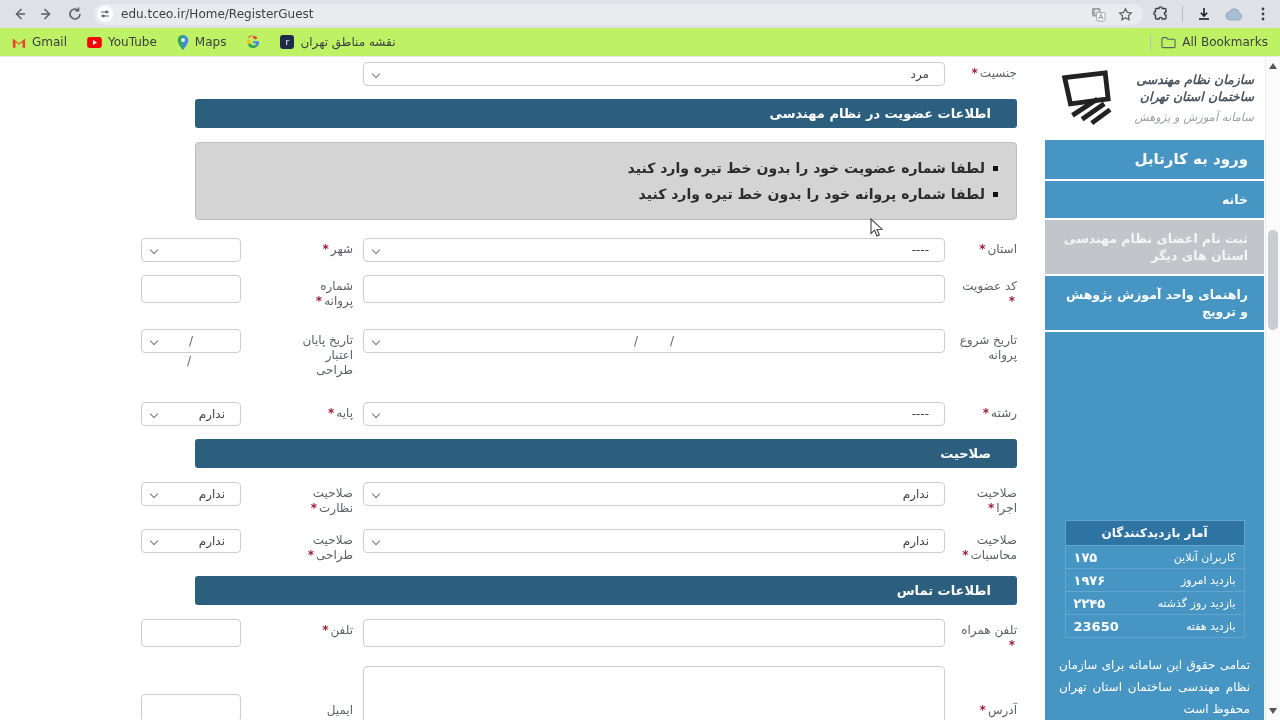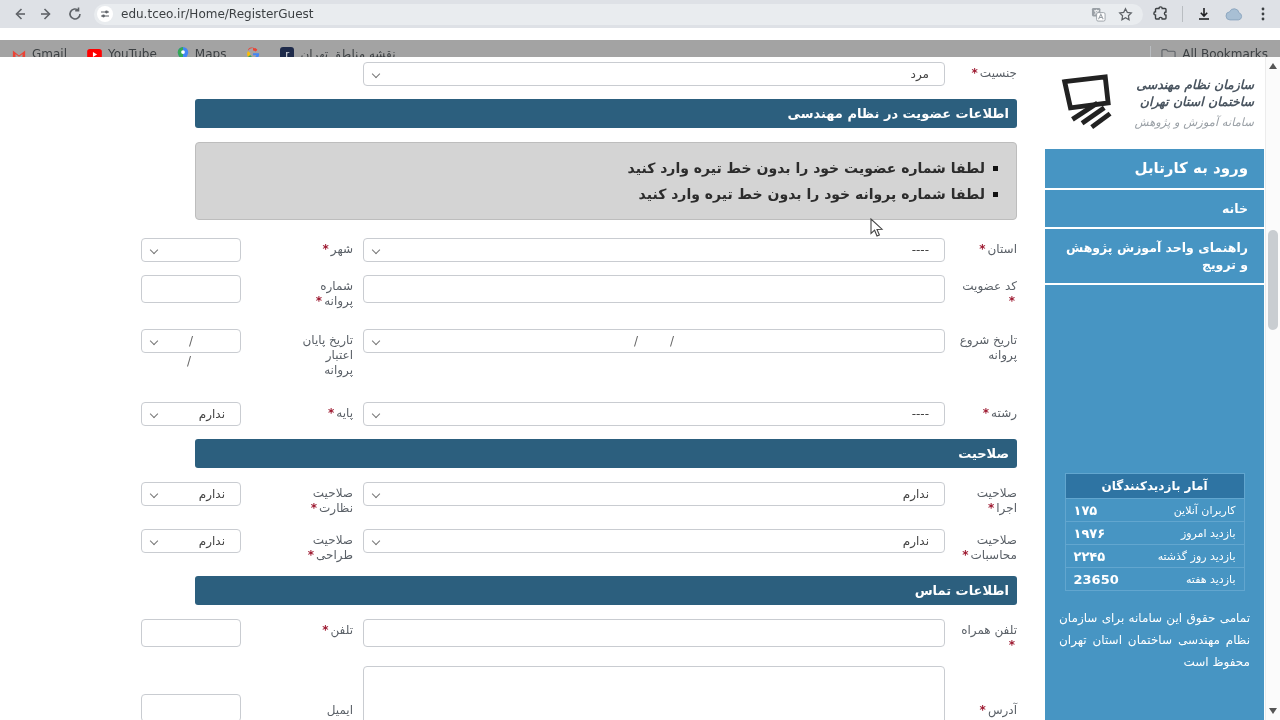--- a/index.html
+++ b/index.html
@@ -11,21 +11,21 @@
              display:flex; align-items:center; padding:0 10px; gap:10px; }
   .nav-btn { width:18px; height:18px; display:flex; align-items:center; justify-content:center; flex:0 0 auto; cursor:pointer; }
   .omnibox { flex:1; height:21px; background:#e9ecef; border-radius:11px; display:flex; align-items:center;
              padding:0 10px 0 3px; gap:8px; min-width:0; }
   .site-info { width:16px; height:16px; background:#fff; border-radius:50%; display:flex; align-items:center; justify-content:center; flex:0 0 auto; cursor:pointer; }
   .url { font-size:12px; color:#3c4043; white-space:nowrap; overflow:hidden; flex:1; }
   .omni-icons { display:flex; gap:12px; align-items:center; flex:0 0 auto; }
   .chrome-right { display:flex; align-items:center; gap:13px; flex:0 0 auto; }
   .vsep { width:1px; height:16px; background:#b9bdc1; }
 
-  .bookmarks { position:absolute; top:40px; left:0; width:1280px; height:29px; background:#a3a3a3;
+  .bookmarks { position:absolute; top:28px; left:0; width:1280px; height:29px; background:#bef264;
                border-bottom:1px solid #e8e8e8; display:flex; align-items:center; padding:0 12px; gap:20px;
                font-size:12px; color:#3c4043; }
   .bm { display:flex; align-items:center; gap:6px; cursor:pointer; white-space:nowrap; }
   .bm-right { margin-left:auto; display:flex; align-items:center; gap:10px; }
   .favicon-sq { width:14px; height:14px; background:#1e2a4a; border-radius:3px; color:#fff; font-size:9px;
                 display:flex; align-items:center; justify-content:center; }
 
   
   .viewport { position:absolute; top:57px; left:0; width:1280px; height:663px; background:#fff; }
 
@@ -48,21 +48,21 @@
                display:flex; gap:32px; color:#666; font-size:12px; }
   .slash-below { position:absolute; left:46%; top:25px; color:#666; font-size:12px; direction:ltr; }
 
   .inp { width:100%; height:28px; background:#fff; border:1px solid #c9ccd1; border-radius:4px;
          direction:rtl; padding:0 10px; font-family:inherit; font-size:12px; color:#333; outline:none; }
   .txa { width:100%; height:80px; background:#fff; border:1px solid #c9ccd1; border-radius:4px;
          direction:rtl; padding:6px 10px; font-family:inherit; font-size:12px; color:#333; outline:none; resize:none; }
   .txa-wrap { position:relative; }
 
   .sect { height:29px; background:#2c5f7e; color:#fff; border-radius:3px; font-size:13px; font-weight:bold;
-          line-height:29px; padding:0 8px; text-align:right; margin:4px 0 14px; }
+          line-height:29px; padding:0 26px; text-align:right; margin:4px 0 14px; }
   .infobox { background:#d4d4d4; border:1px solid #bdbdbd; border-radius:4px; padding:12px 18px; margin-bottom:18px; }
   .note { display:flex; align-items:center; gap:8px; font-size:14px; font-weight:bold; color:#2c2c2c; line-height:26px; }
   .bullet { width:5px; height:5px; background:#111; flex:0 0 auto; }
   .mb-extra { margin-bottom:22px; }
   .mt-extra { margin-top:20px; }
 
   
   .sidebar { position:absolute; top:0; left:1045px; width:219px; height:663px; background:#fff;
              display:flex; flex-direction:column; direction:rtl; }
   .logo-card { background:#fff; padding:10px 10px 12px; display:flex; align-items:center; gap:8px; height:92px; }
@@ -262,21 +262,21 @@
         <span class="lbl lbl-r">تاریخ شروع پروانه</span>
         <div class="fld-big">
           <div class="sel">
             <span class="chev"></span>
             <span class="date-pair">
                 <span>/</span>
                 <span>/</span>
               </span>
           </div>
         </div>
-        <span class="lbl lbl-l">تاریخ پایان اعتبار پروانه</span>
+        <span class="lbl lbl-l">تاریخ پایان اعتبار طراحی</span>
         <div class="fld-sm" style="position:relative;">
           <div class="sel">
             <span class="chev"></span>
             <span class="date-pair" style="gap:0;">/</span>
           </div>
           <span class="slash-below">/</span>
         </div>
       </div>
 
       <div class="frow" style="margin-top:24px;">
@@ -362,20 +362,21 @@
         <svg width="58" height="56" viewBox="0 0 60 58">
           <path d="M10 8 L52 3 L55 30 L16 35 Z" fill="none" stroke="#222" stroke-width="5"></path>
           <path d="M44 30 L18 47" stroke="#222" stroke-width="5"></path>
           <path d="M51 35 L28 51" stroke="#222" stroke-width="5"></path>
           <path d="M57 41 L38 55" stroke="#222" stroke-width="5"></path>
         </svg>
       </div>
 
       <div class="menu-item menu-hdr">ورود به کارتابل</div>
       <div class="menu-item">خانه</div>
+      <div class="menu-item active">ثبت نام اعضای نظام مهندسی استان های دیگر</div>
       <div class="menu-item">راهنمای واحد آموزش پژوهش و ترویج</div>
 
       <div class="blue-panel">
         <div class="stats">
           <div class="stats-hdr">آمار بازدیدکنندگان</div>
           <div class="stats-row">
             <span class="stats-lbl">کاربران آنلاین</span>
             <span class="stats-val">۱۷۵</span>
           </div>
           <div class="stats-row">

